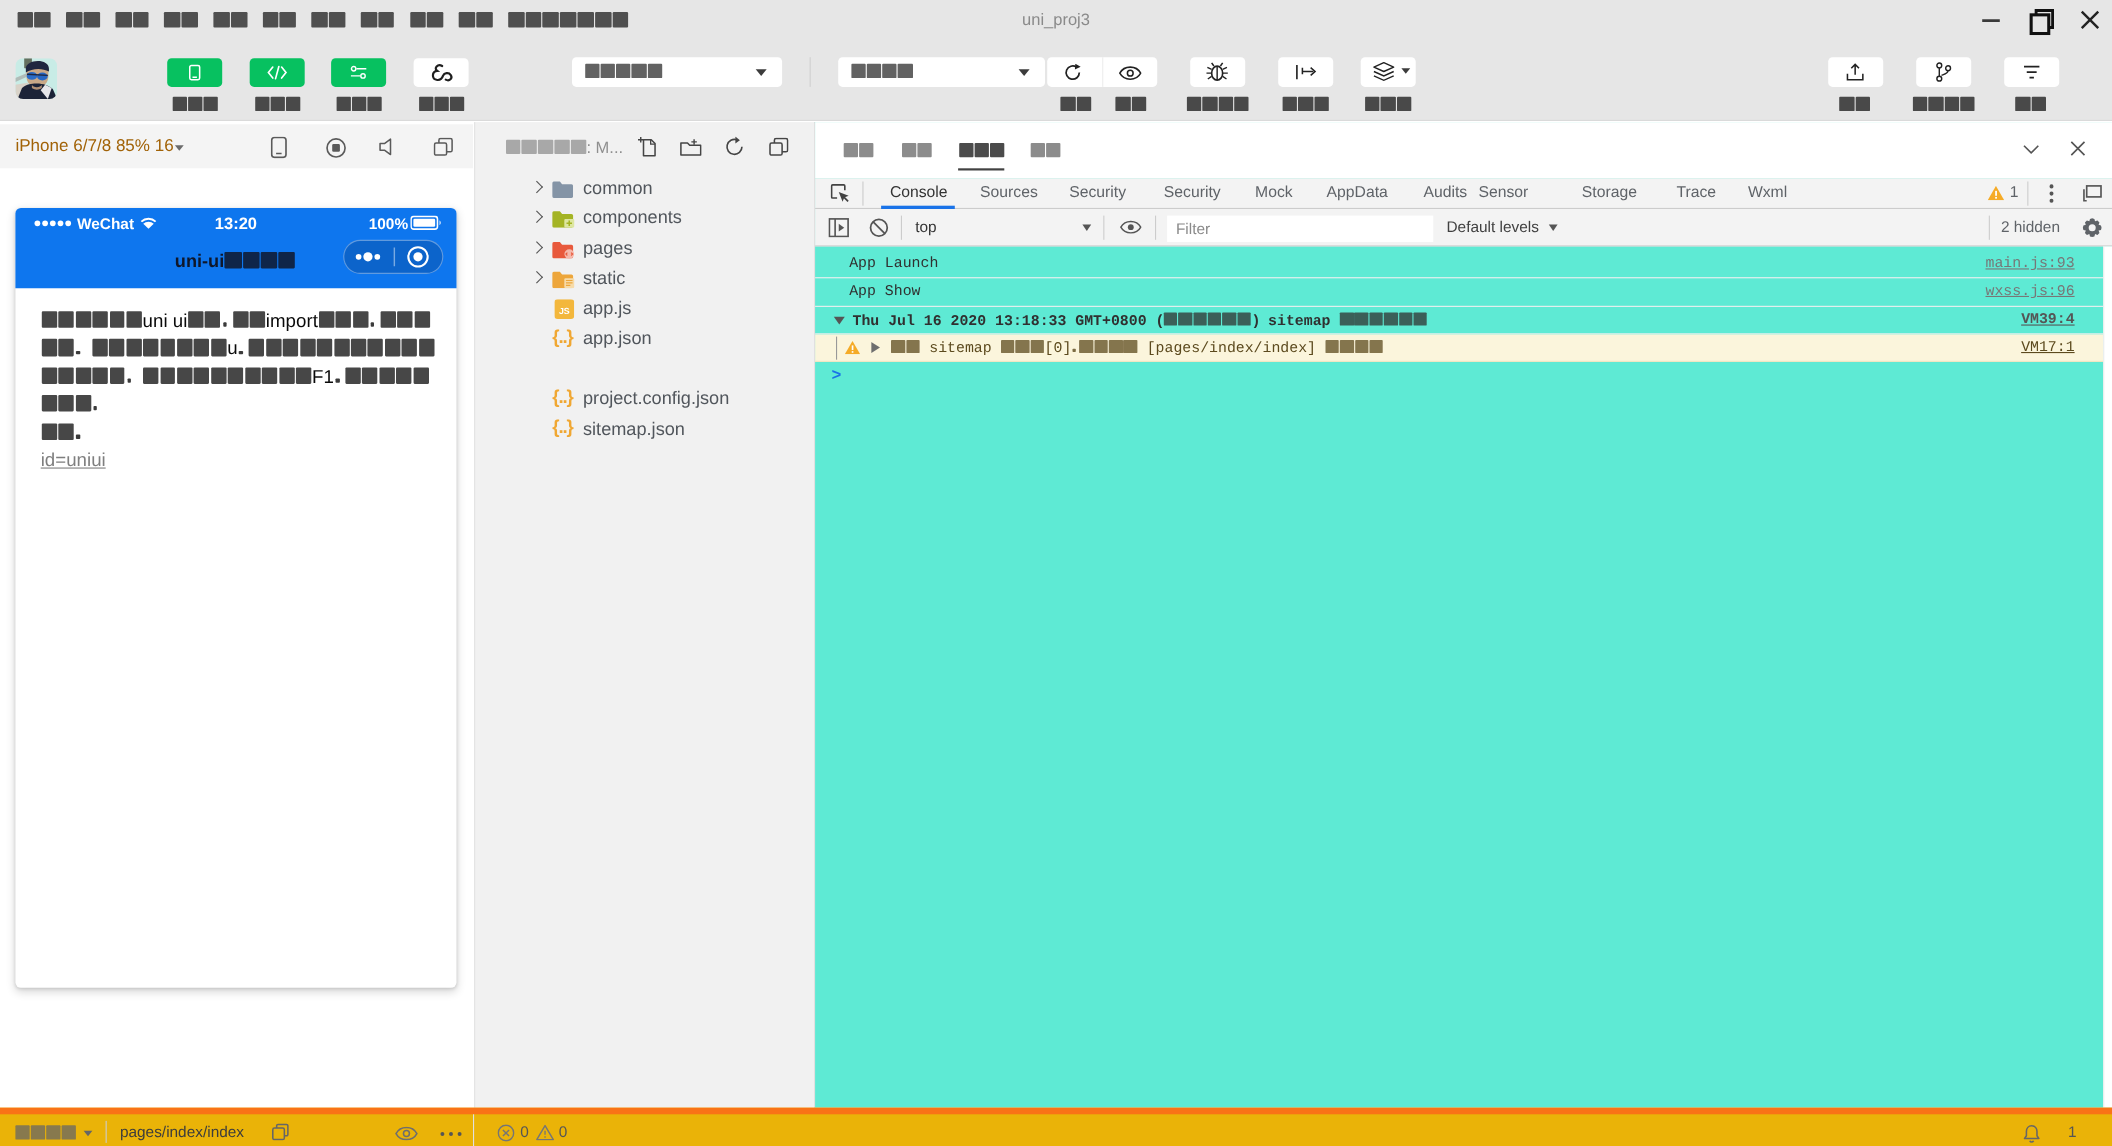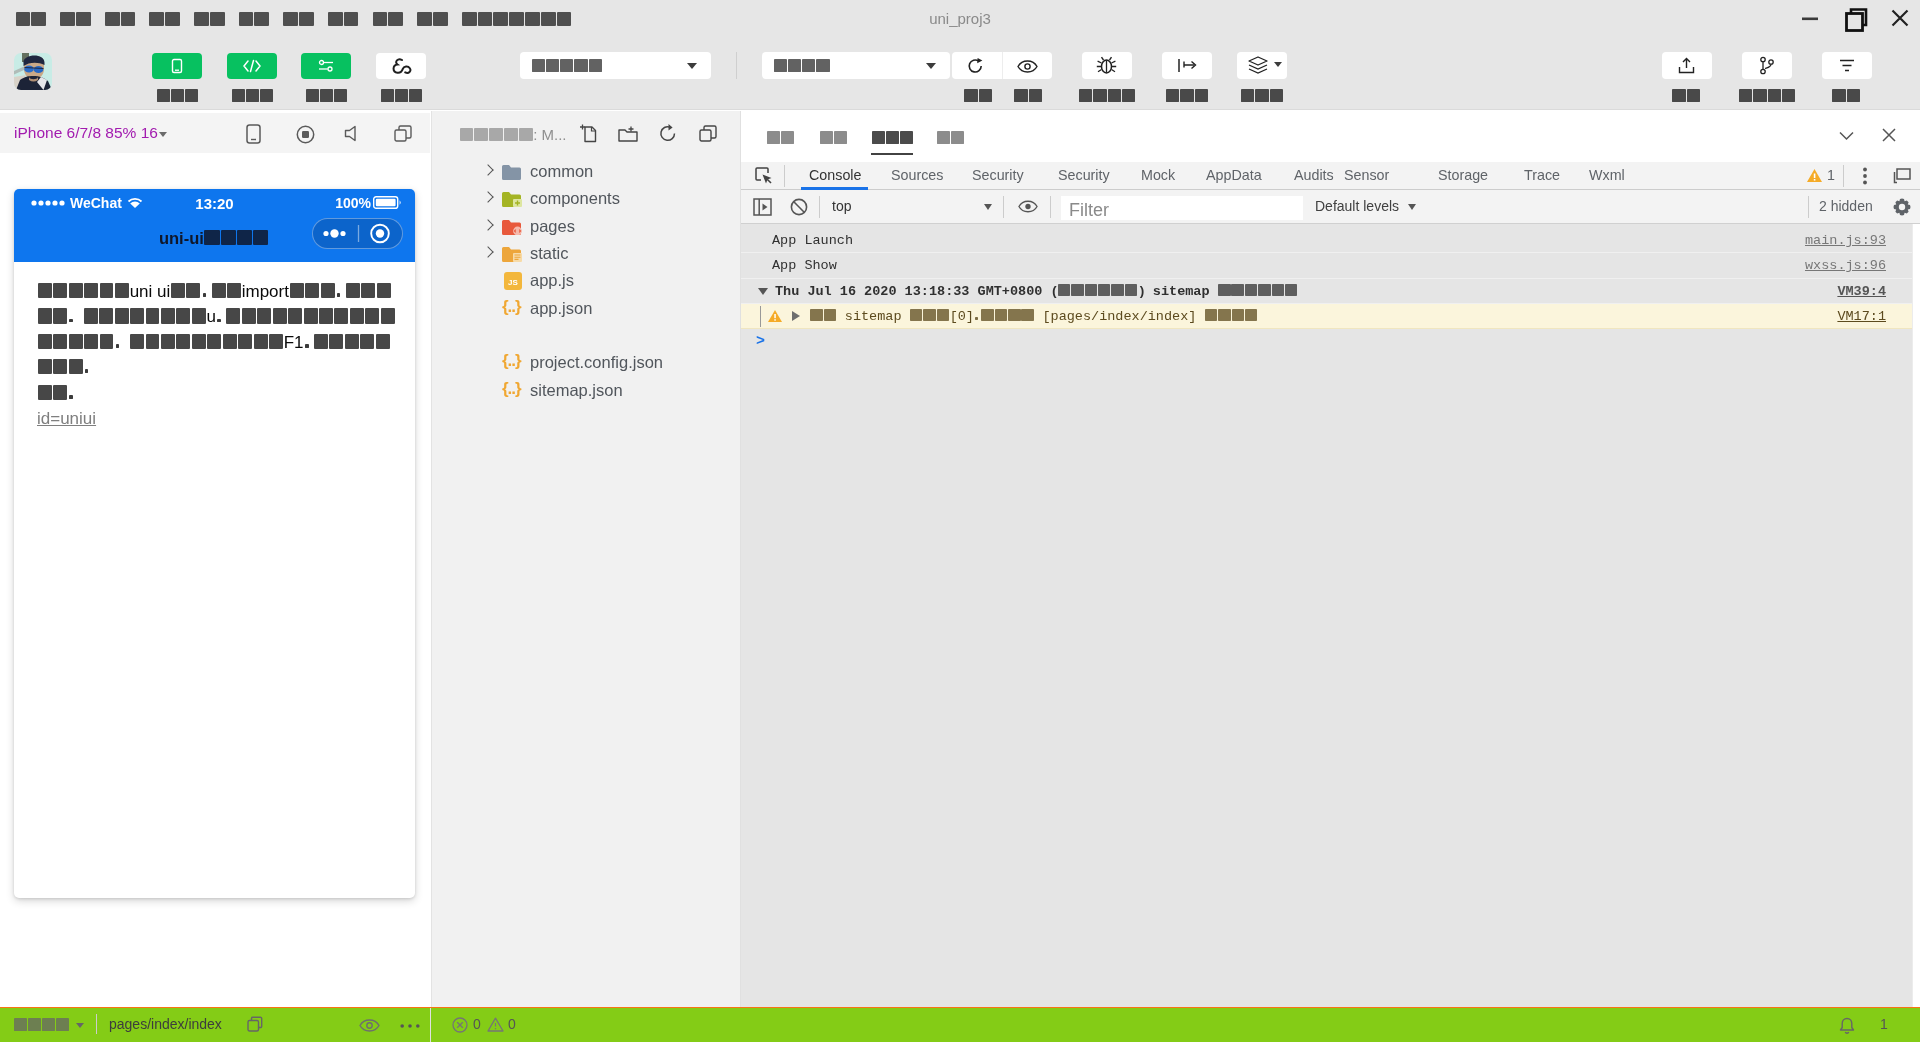--- a/index.html
+++ b/index.html
@@ -28,53 +28,53 @@
   border-radius:4px; display:flex; align-items:center; justify-content:center; }
 .tlabel { position:absolute; top:88px; height:16px; font-size:14.5px; color:#141414;
   text-align:center; }
 .sel { position:absolute; top:52px; height:27px; background:#fff; border-radius:4px;
   font-size:14.5px; color:#2d2d2d; display:flex; align-items:center; padding-left:11px; }
 .caret { width:0; height:0; border-left:5px solid transparent;
   border-right:5px solid transparent; border-top:6px solid #3c3c3c; position:absolute; }
 
 #sim { position:absolute; left:0; top:111px; width:430px; height:896px; background:#fff; }
 #devbar { position:absolute; left:0; top:2px; width:430px; height:40px; background:#f4f4f4;
-  color:#a21caf; font-size:16px; }
+  color:#a16207; font-size:16px; }
 #phone { position:absolute; left:14px; top:78px; width:401px; height:709px;
   border-radius:5px; background:#fff; box-shadow:0 3px 9px rgba(0,0,0,.16), 0 1px 3px rgba(0,0,0,.12); }
 #phead { position:absolute; left:0; top:0; width:401px; height:73px; background:#0e76ee;
   border-radius:5px 5px 0 0; color:#fff; }
 #pcontent { position:absolute; left:23px; top:90px; width:372px; font-size:17px;
   line-height:25.4px; color:#0a0a0a; white-space:nowrap; }
 #pcontent .k { width:.82em; margin:0 .045em; }
 #pcontent .p { width:.5em; }
 #pcontent .pw { width:.82em; }
 
 #explorer { position:absolute; left:431px; top:111px; width:309px; height:896px;
   background:#f1f1f1; border-left:1px solid #e3e3e3; }
 .trow { position:absolute; left:0; width:309px; height:27px;margin-left:28px; }
 .tlbl { position:absolute; left:70px; top:3px; font-size:16.5px; color:#51565c; }
 .chev { position:absolute; left:24px; top:7px; width:8px; height:8px;
   border-right:1.6px solid #555; border-top:1.6px solid #555; transform:rotate(45deg); }
 
 #debug { position:absolute; left:740px; top:111px; width:1180px; height:896px;
-  background:#e5e5e5; border-left:1px solid #e0e0e0; }
+  background:#5eead4; border-left:1px solid #e0e0e0; }
 #dtabs { position:absolute; left:0; top:0; width:1180px; height:51px; background:#fff;
   font-size:14.5px; color:#666; }
 #devtabs { position:absolute; left:0; top:51px; width:1180px; height:28px;
   background:#f3f3f3; border-bottom:1px solid #ccc; font-size:14.3px; color:#5f6368; }
 #ctoolbar { position:absolute; left:0; top:79px; width:1180px; height:34px;
   background:#f3f3f3; border-bottom:1px solid #d0d0d0; }
 .crow { position:absolute; left:0; width:1171px; height:25.3px;
   border-bottom:1px solid #f0f0f0; font-family:"Liberation Mono", monospace;
   font-size:13.5px; color:#303030; }
 .clink { position:absolute; right:26px; top:5px; color:#777; text-decoration:underline; }
 
 #statusbar { position:absolute; left:0; top:1007px; width:1920px; height:35px;
-  background:#84cc16; border-top:1px solid #f97316; font-size:14px; color:#666; }
+  background:#eab308; border-top:6px solid #f97316; font-size:14px; color:#666; }
 </style>
 </head>
 <body>
 <div id="chrome">
   <div id="title">uni_proj3</div>
   <div id="menubar">
     <span><i class="k"></i><i class="k"></i></span>
     <span><i class="k"></i><i class="k"></i></span>
     <span><i class="k"></i><i class="k"></i></span>
     <span><i class="k"></i><i class="k"></i></span>
@@ -424,21 +424,21 @@
     <div class="abs" style="left:78px;top:6px;width:1px;height:22px;background:#ccc"></div>
     <div class="abs" style="left:91px;top:8px;font-size:14px;color:#333">top</div>
     <div class="caret abs" style="left:243px;top:14px;border-top-color:#555;border-left-width:4.5px;border-right-width:4.5px;border-top-width:6px"></div>
     <div class="abs" style="left:262px;top:6px;width:1px;height:22px;background:#ccc"></div>
     <svg class="abs" style="left:277px;top:10px" width="20" height="13" viewBox="0 0 21 13">
       <path d="M1 6.5 C5 -0.8 16 -0.8 20 6.5 C16 13.8 5 13.8 1 6.5 Z" stroke="#555" stroke-width="1.4" fill="none"></path>
       <circle cx="10.5" cy="6.5" r="2.8" fill="#555"></circle>
     </svg>
     <div class="abs" style="left:309px;top:6px;width:1px;height:22px;background:#ccc"></div>
     <div class="abs" style="left:320px;top:6px;width:242px;height:24px;background:#fff"></div>
-    <div class="abs" style="left:328px;top:10px;font-size:18px;color:#8a8a8a">Filter</div>
+    <div class="abs" style="left:328px;top:10px;font-size:14px;color:#8a8a8a">Filter</div>
     <div class="abs" style="left:574px;top:8px;font-size:14px;color:#404040">Default levels</div>
     <div class="caret abs" style="left:667px;top:14px;border-top-color:#555;border-left-width:4.5px;border-right-width:4.5px;border-top-width:6px"></div>
     <div class="abs" style="left:1067px;top:6px;width:1px;height:22px;background:#ccc"></div>
     <div class="abs" style="left:1078px;top:8px;font-size:14px;color:#5f6368">2 hidden</div>
     <svg class="abs" style="left:1152px;top:8px" width="18" height="18" viewBox="0 0 18 18">
       <path d="M9 0.5 L11 1 L11.6 3.2 L13.8 2.4 L15.6 4.2 L14.8 6.4 L17 7 L17.5 9 L17 11 L14.8 11.6 L15.6 13.8 L13.8 15.6 L11.6 14.8 L11 17 L9 17.5 L7 17 L6.4 14.8 L4.2 15.6 L2.4 13.8 L3.2 11.6 L1 11 L0.5 9 L1 7 L3.2 6.4 L2.4 4.2 L4.2 2.4 L6.4 3.2 L7 1 Z" fill="#5f6368"></path>
       <circle cx="9" cy="9" r="3.2" fill="#f3f3f3"></circle>
     </svg>
   </div>
   <div id="console">

